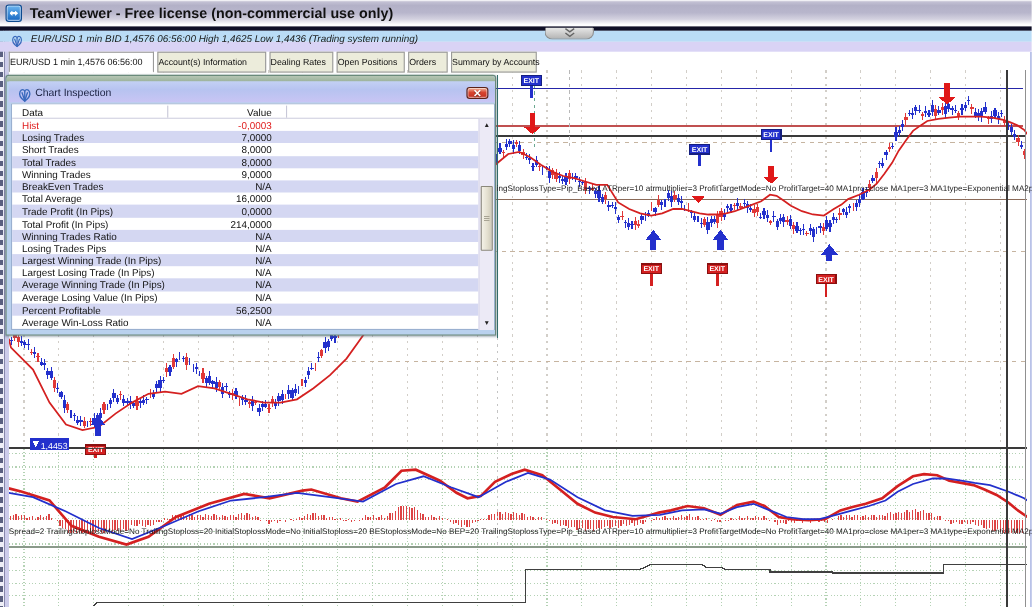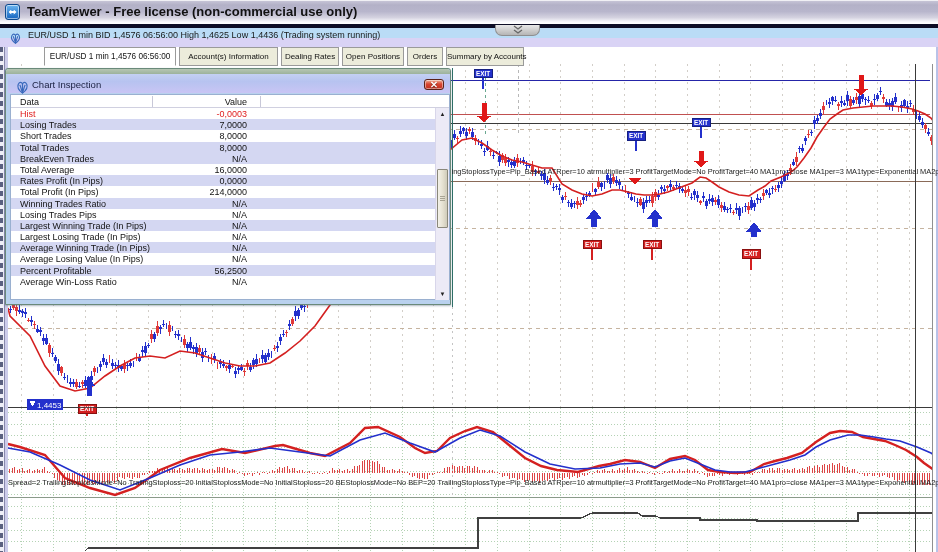--- a/index.html
+++ b/index.html
@@ -8,27 +8,27 @@
   border-top:1px solid #f0f0f4; }
 .titlebar .txt { position:absolute; left:27px; top:3px; font-size:13px; font-weight:bold; color:#111; letter-spacing:0px; }
 .tvicon { position:absolute; left:5px; top:3px; width:15px; height:16px; border-radius:3px;
   background:linear-gradient(180deg,#6cb6f0 0%,#1565c0 100%); border:1px solid #0d4a8f;
   box-shadow:inset 0 0 0 1px rgba(255,255,255,.55); }
 .tvicon:after { content:""; position:absolute; left:2.5px; top:4.5px; width:8px; height:5px;
   background:#fff; clip-path:polygon(0 50%,35% 0,35% 30%,65% 30%,65% 0,100% 50%,65% 100%,65% 70%,35% 70%,35% 100%); }
 .navline { position:absolute; left:0; top:23.5px; width:938px; height:4.5px; background:#0e0e26; }
 .band1 { position:absolute; left:0; top:28px; width:938px; height:10px; background:#badcf6; }
 .band2 { position:absolute; left:0; top:38px; width:938px; height:9px; background:#d9d3f5; }
-.tbtext { position:absolute; left:28px; top:30px; font-size:9px; color:#1a1a1a; }
+.tbtext { position:absolute; left:28px; top:30px; font-size:9px; color:#1a1a1a;font-style:italic; }
 .tbicon { position:absolute; left:9px; top:29px; }
 .pill { position:absolute; left:495px; top:25px; width:45px; height:11px;
   background:linear-gradient(180deg,#e8e8e8,#b5b5b5); border:1px solid #8f8f8f; border-top:none;
   border-radius:0 0 7px 7px; text-align:center; font-size:7px; line-height:9px; color:#555; }
 .tab { position:absolute; top:47px; height:19px; border:1px solid #9a9a9a; background:#ececdb;
-  font-size:8px; color:#111; line-height:18px; white-space:nowrap; text-align:center; box-sizing:border-box;margin-left:36px; }
+  font-size:8px; color:#111; line-height:18px; white-space:nowrap; text-align:left; box-sizing:border-box; }
 .tab.active { background:#ffffff; border-bottom:1px solid #fff; font-size:8.2px; }
 
 
 .win { position:absolute; left:5px; top:68px; width:446px; height:237px;
   background:#b9d1ee; border:1px solid #6a8a7a; border-radius:3px 3px 0 0;
   box-shadow:0 1px 2px rgba(80,100,120,.45); }
 .win:before { content:""; position:absolute; left:0; top:0; right:0; height:5px;
   background:linear-gradient(180deg,#b6c6b4,#9cb29c); border-radius:3px 3px 0 0; }
 .win .tbar { position:absolute; left:2px; top:5px; width:442px; height:19px;
   background:linear-gradient(180deg,#c3d0f4 0%,#b7c3f0 40%,#c9c5f4 100%); }
@@ -158,30 +158,34 @@
           <span class="v">7,0000</span>
         </div>
 <div>
           <span class="n">Short Trades</span>
           <span class="v">8,0000</span>
         </div>
 <div class="s">
           <span class="n">Total Trades</span>
           <span class="v">8,0000</span>
         </div>
+<div>
+          <span class="n">Winning Trades</span>
+          <span class="v">9,0000</span>
+        </div>
 <div class="s">
           <span class="n">BreakEven Trades</span>
           <span class="v">N/A</span>
         </div>
 <div>
           <span class="n">Total Average</span>
           <span class="v">16,0000</span>
         </div>
 <div class="s">
-          <span class="n">Rates Profit (In Pips)</span>
+          <span class="n">Trade Profit (In Pips)</span>
           <span class="v">0,0000</span>
         </div>
 <div>
           <span class="n">Total Profit (In Pips)</span>
           <span class="v">214,0000</span>
         </div>
 <div class="s">
           <span class="n">Winning Trades Ratio</span>
           <span class="v">N/A</span>
         </div>

